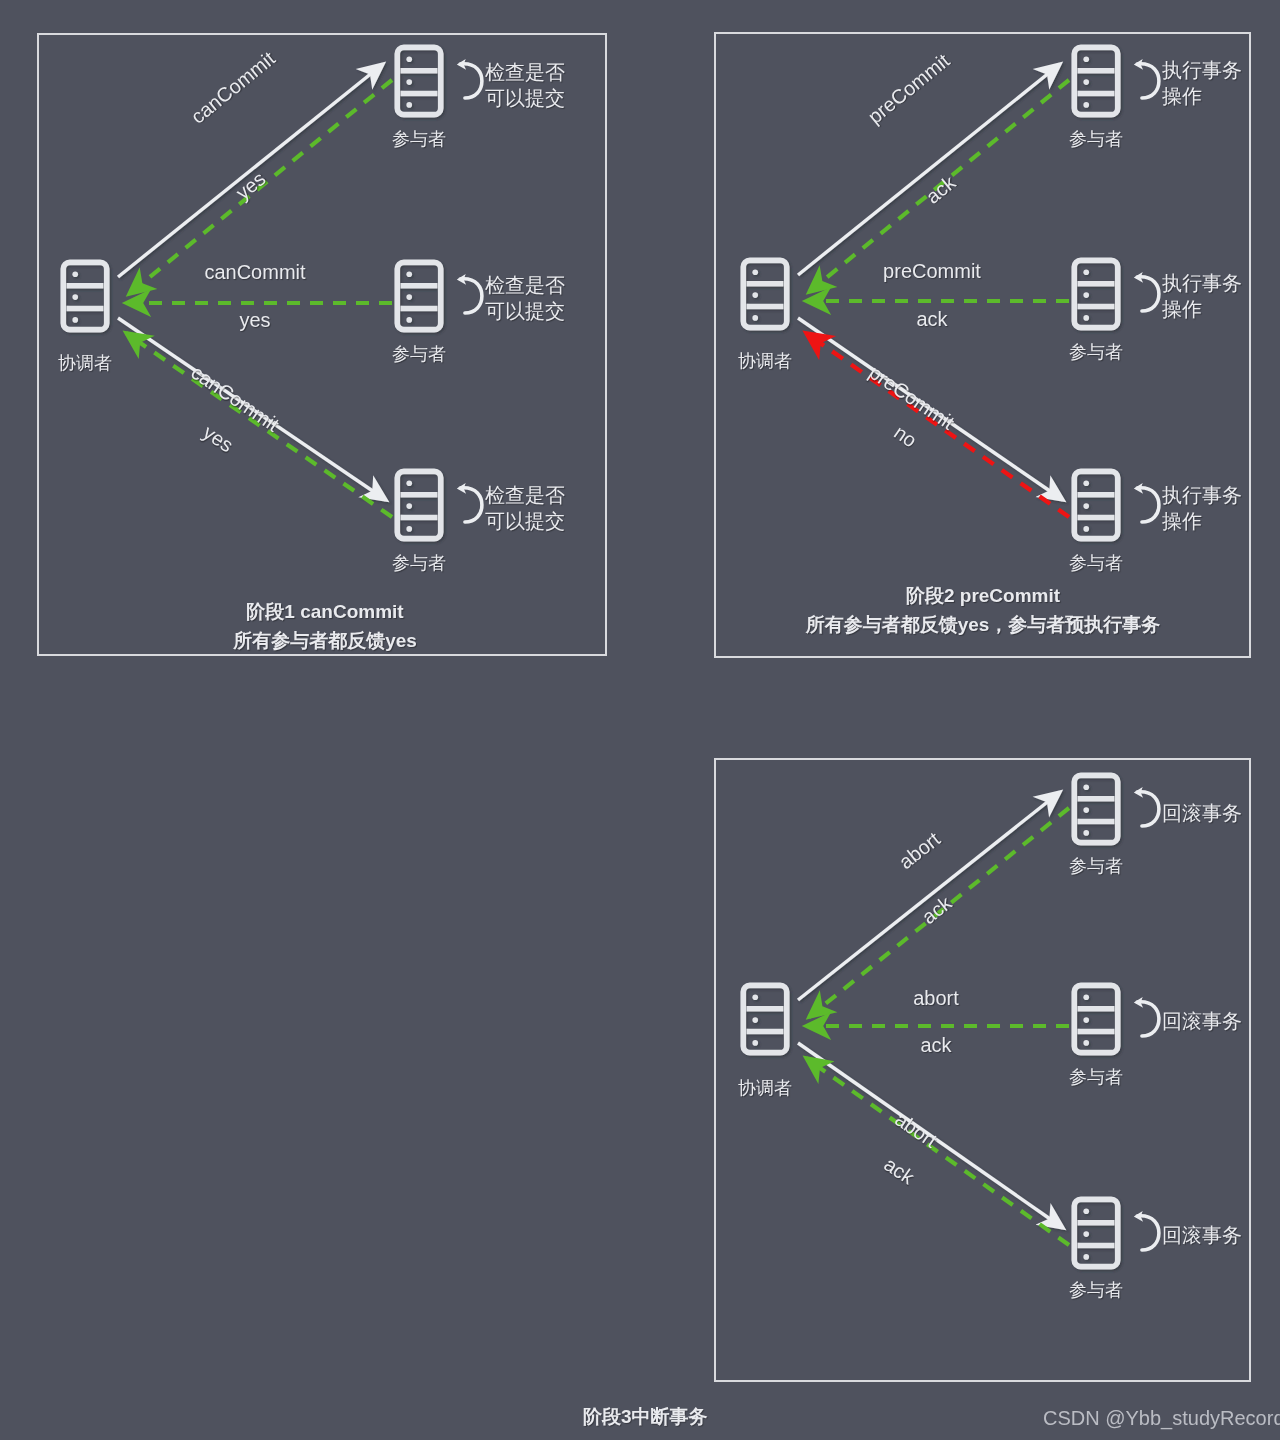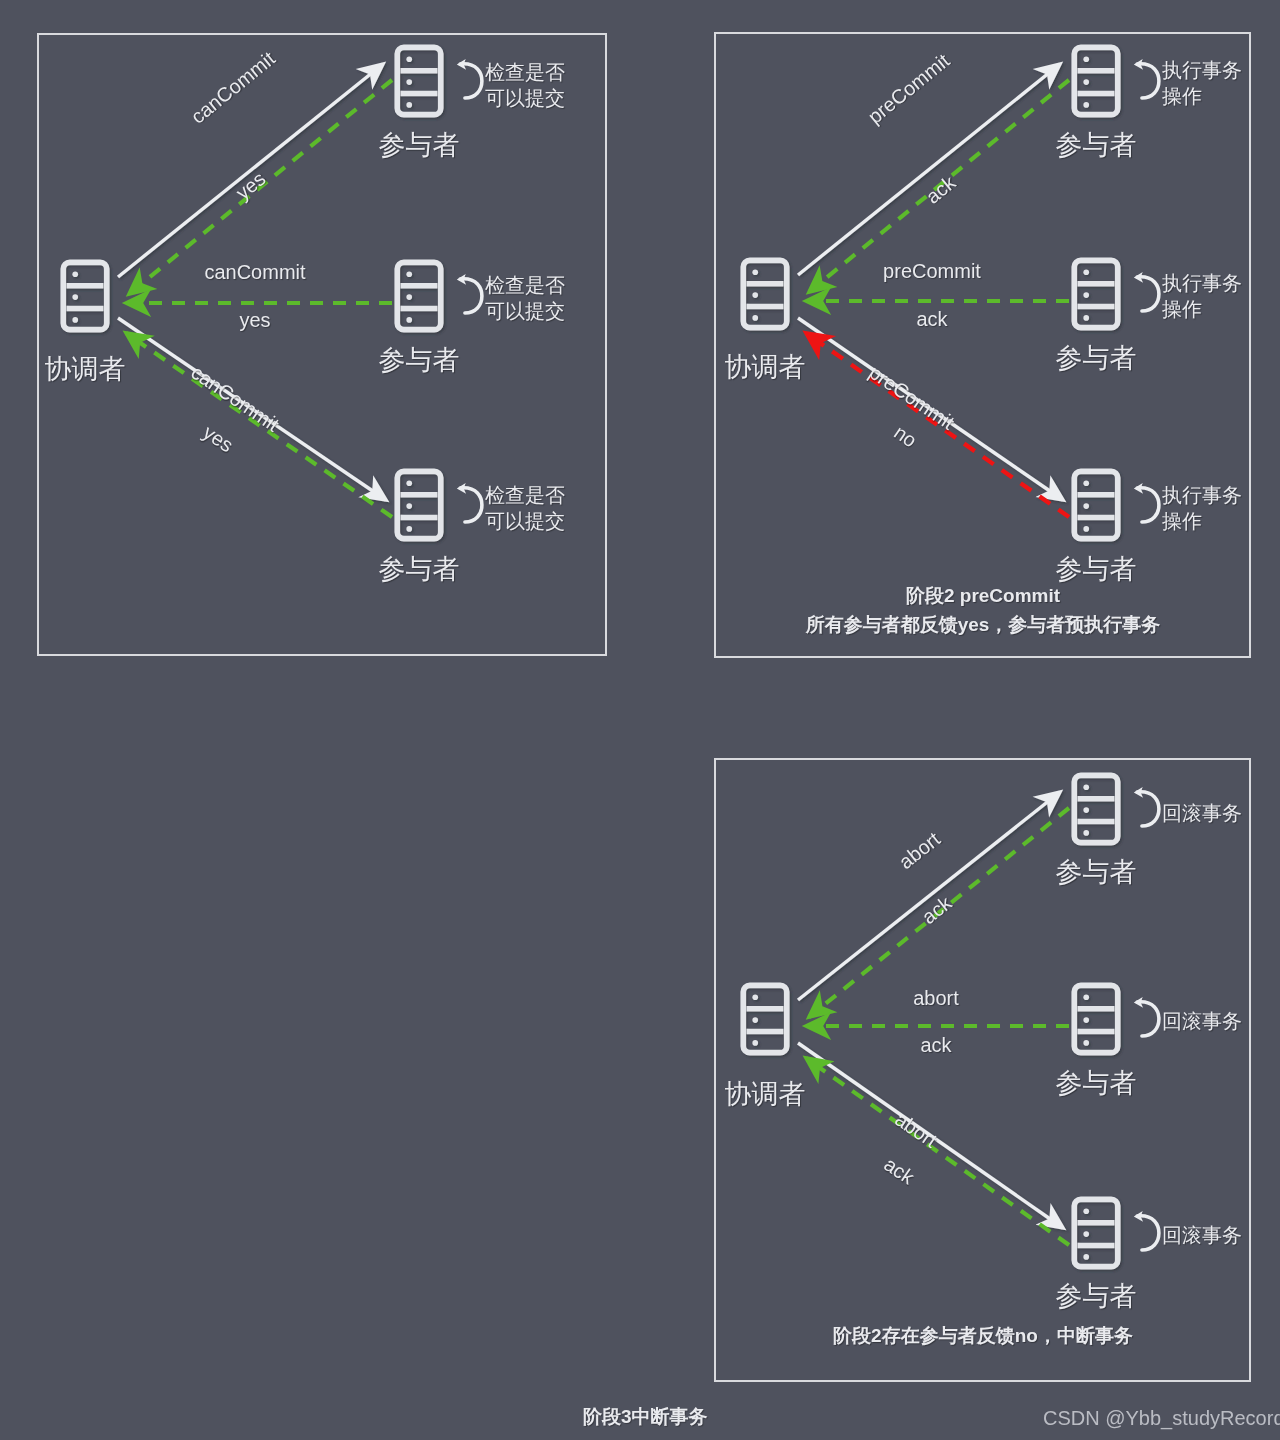--- a/index.html
+++ b/index.html
@@ -40,21 +40,21 @@
   #panel3 { left: 714px; top: 758px; width: 537px; height: 624px; }
 
   .lbl {
     position: absolute;
     color: #e9eaee;
     white-space: nowrap;
     text-shadow: 1px 1px 1px rgba(0,0,0,0.35);
     line-height: 1.28;
   }
   .node-label {
-    font-size: 27px;
+    font-size: 18px;
     text-align: center;
     transform: translateX(-50%);
   }
   .side-note {
     font-size: 20px;
     line-height: 1.3;
   }
   .edge-label {
     font-size: 20px;
     transform-origin: 0 0;
@@ -195,20 +195,24 @@
 
   <div class="lbl edge-label" style="left:186px; top:110px; transform:rotate(-39deg);">canCommit</div>
   <div class="lbl edge-label" style="left:231px; top:186px; transform:rotate(-39deg);">yes</div>
 
   <div class="lbl edge-label ctr" style="left:255px; top:260px;">canCommit</div>
   <div class="lbl edge-label ctr" style="left:255px; top:308px;">yes</div>
 
   <div class="lbl edge-label" style="left:200px; top:360px; transform:rotate(34deg);">canCommit</div>
   <div class="lbl edge-label" style="left:212px; top:420px; transform:rotate(34deg);">yes</div>
 
+  <div class="lbl caption" style="left:325px; top:597px;">
+    <span class="line1">阶段1 canCommit</span>
+    <span class="line2">所有参与者都反馈yes</span>
+  </div>
 
   <div class="lbl node-label" style="left:1096px; top:128px;">参与者</div>
   <div class="lbl side-note" style="left:1162px; top:57px;">执行事务<br>操作</div>
 
   <div class="lbl node-label" style="left:1096px; top:341px;">参与者</div>
   <div class="lbl side-note" style="left:1162px; top:270px;">执行事务<br>操作</div>
 
   <div class="lbl node-label" style="left:1096px; top:552px;">参与者</div>
   <div class="lbl side-note" style="left:1162px; top:482px;">执行事务<br>操作</div>
 
@@ -242,19 +246,18 @@
   <div class="lbl edge-label" style="left:894px; top:855px; transform:rotate(-38deg);">abort</div>
   <div class="lbl edge-label" style="left:917px; top:910px; transform:rotate(-38deg);">ack</div>
 
   <div class="lbl edge-label ctr" style="left:936px; top:986px;">abort</div>
   <div class="lbl edge-label ctr" style="left:936px; top:1033px;">ack</div>
 
   <div class="lbl edge-label" style="left:904px; top:1107px; transform:rotate(34deg);">abort</div>
   <div class="lbl edge-label" style="left:893px; top:1152px; transform:rotate(34deg);">ack</div>
 
   <div class="lbl caption" style="left:983px; top:1321px;">
-    <span class="line2">阶段2存在参与者反馈no，中断事务</span>
   </div>
 
   <div class="bottom-caption" style="left:583px; top:1404px;text-align:right;">阶段3中断事务</div>
   <div class="watermark" style="left:1043px; top:1407px;">CSDN @Ybb_studyRecord</div>
 
 </div>
 
 </body></html>

